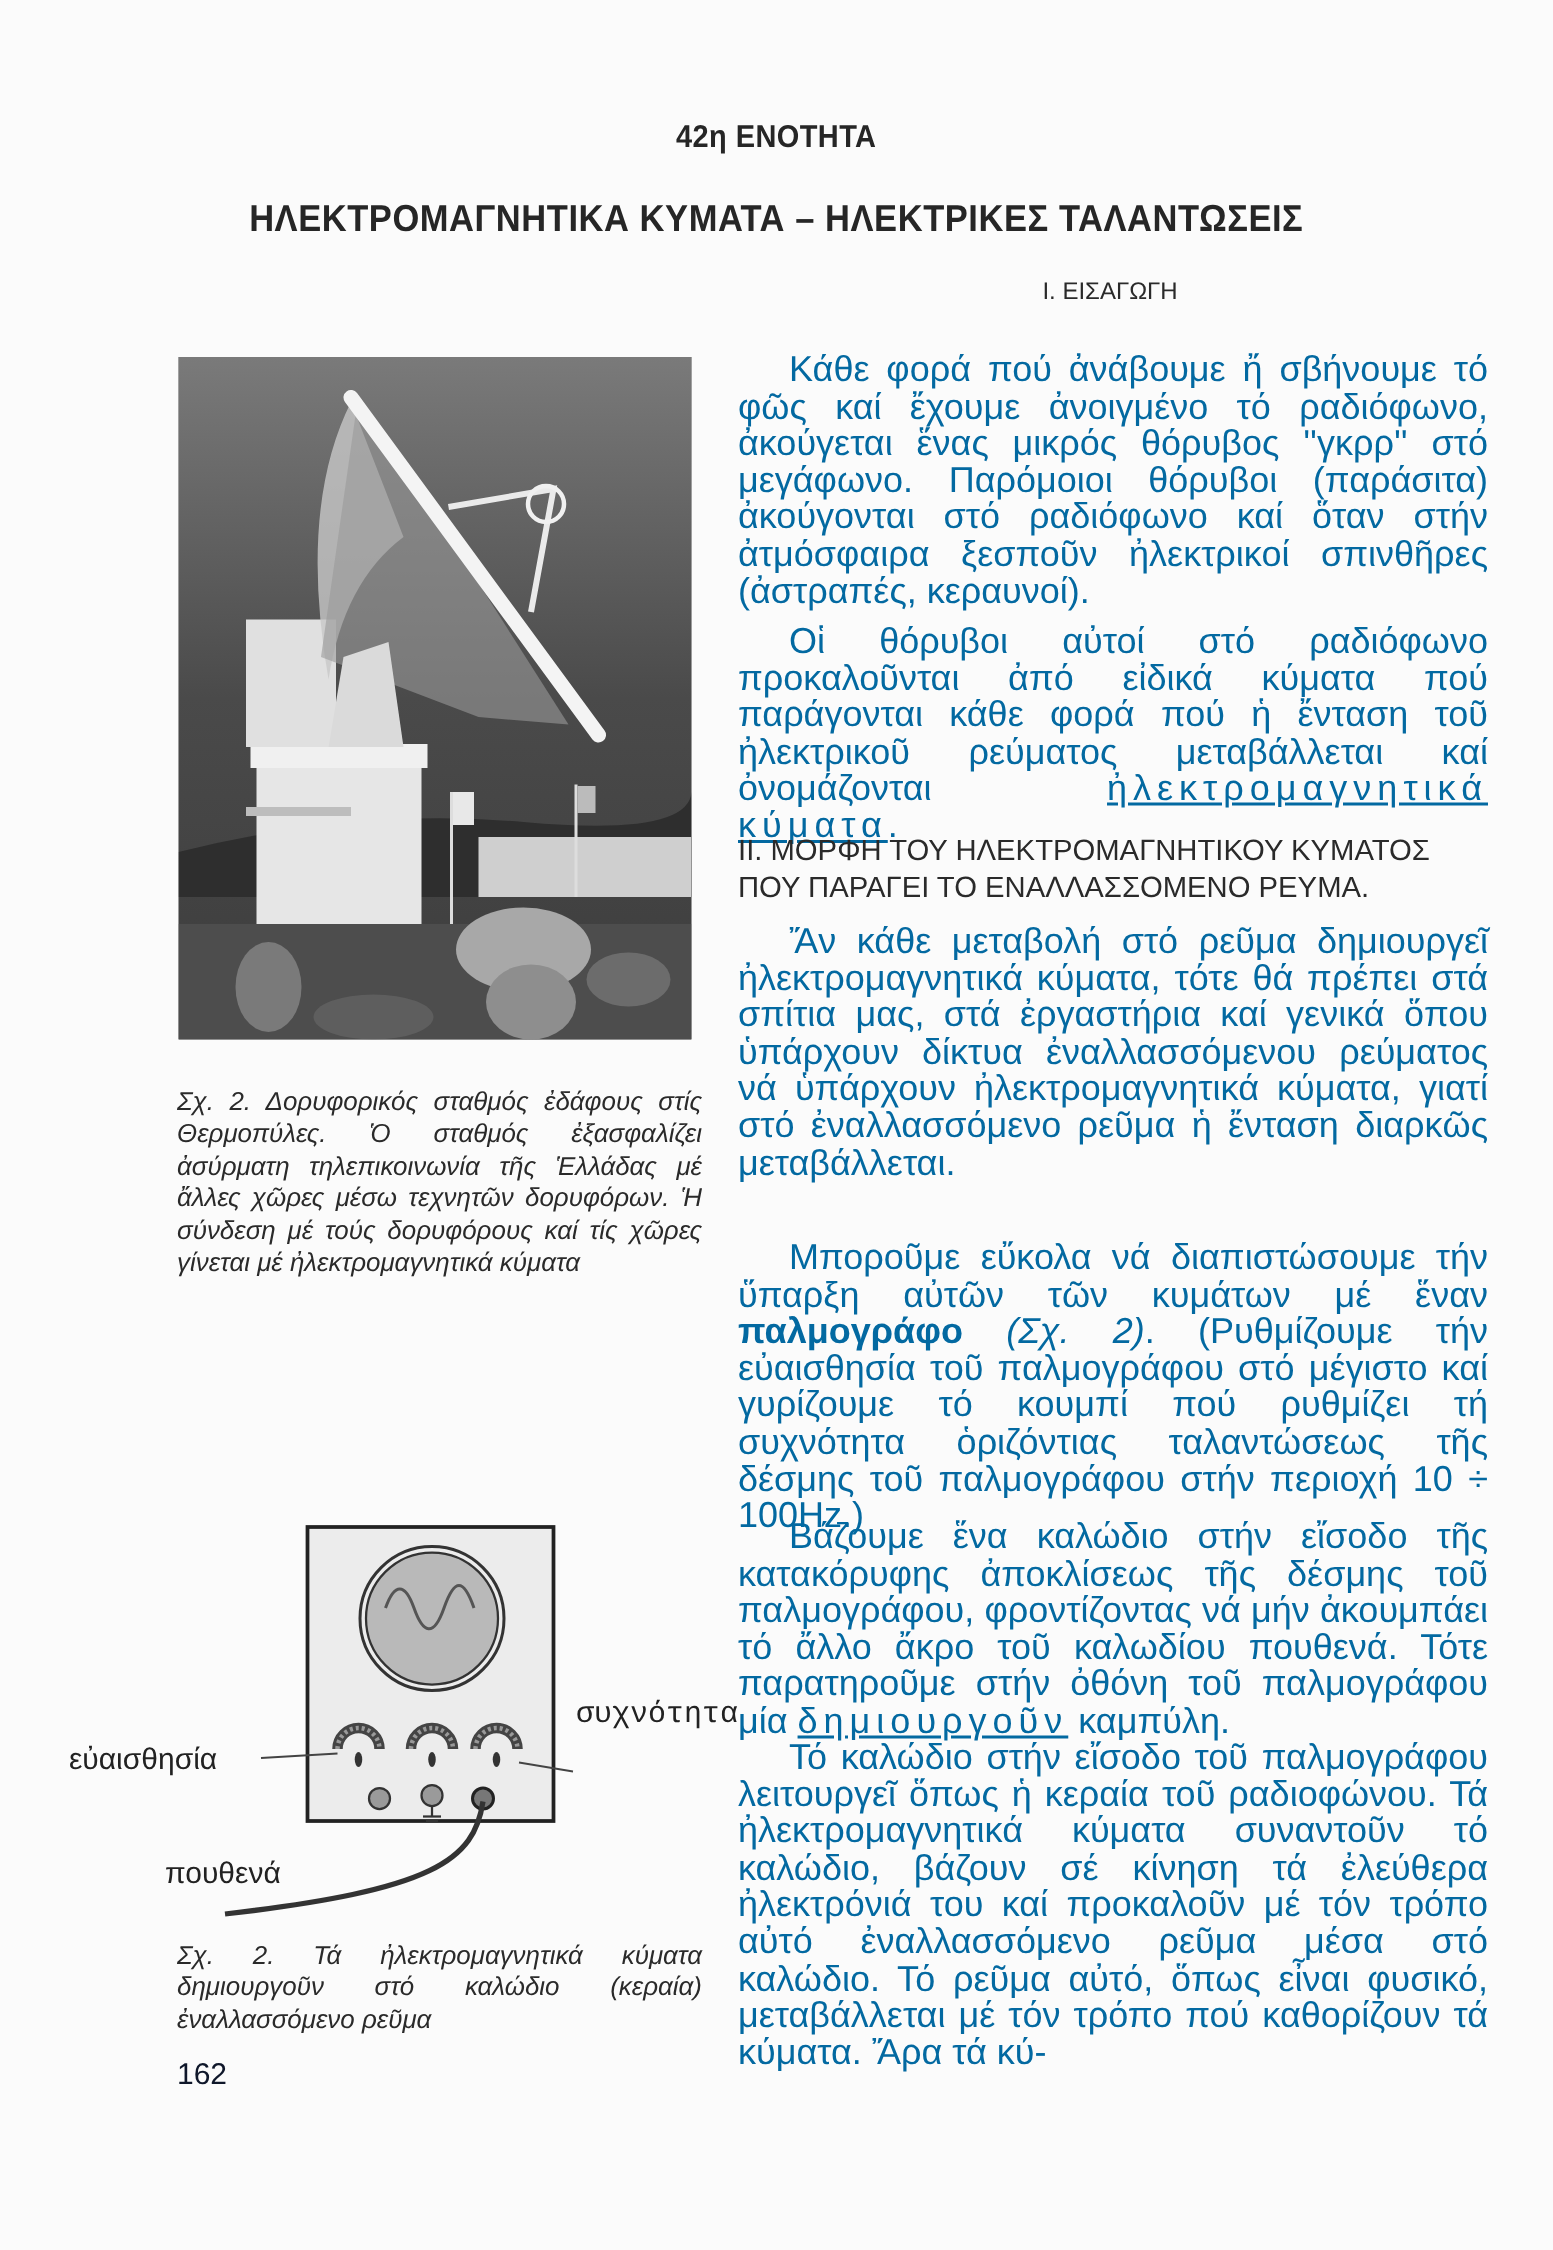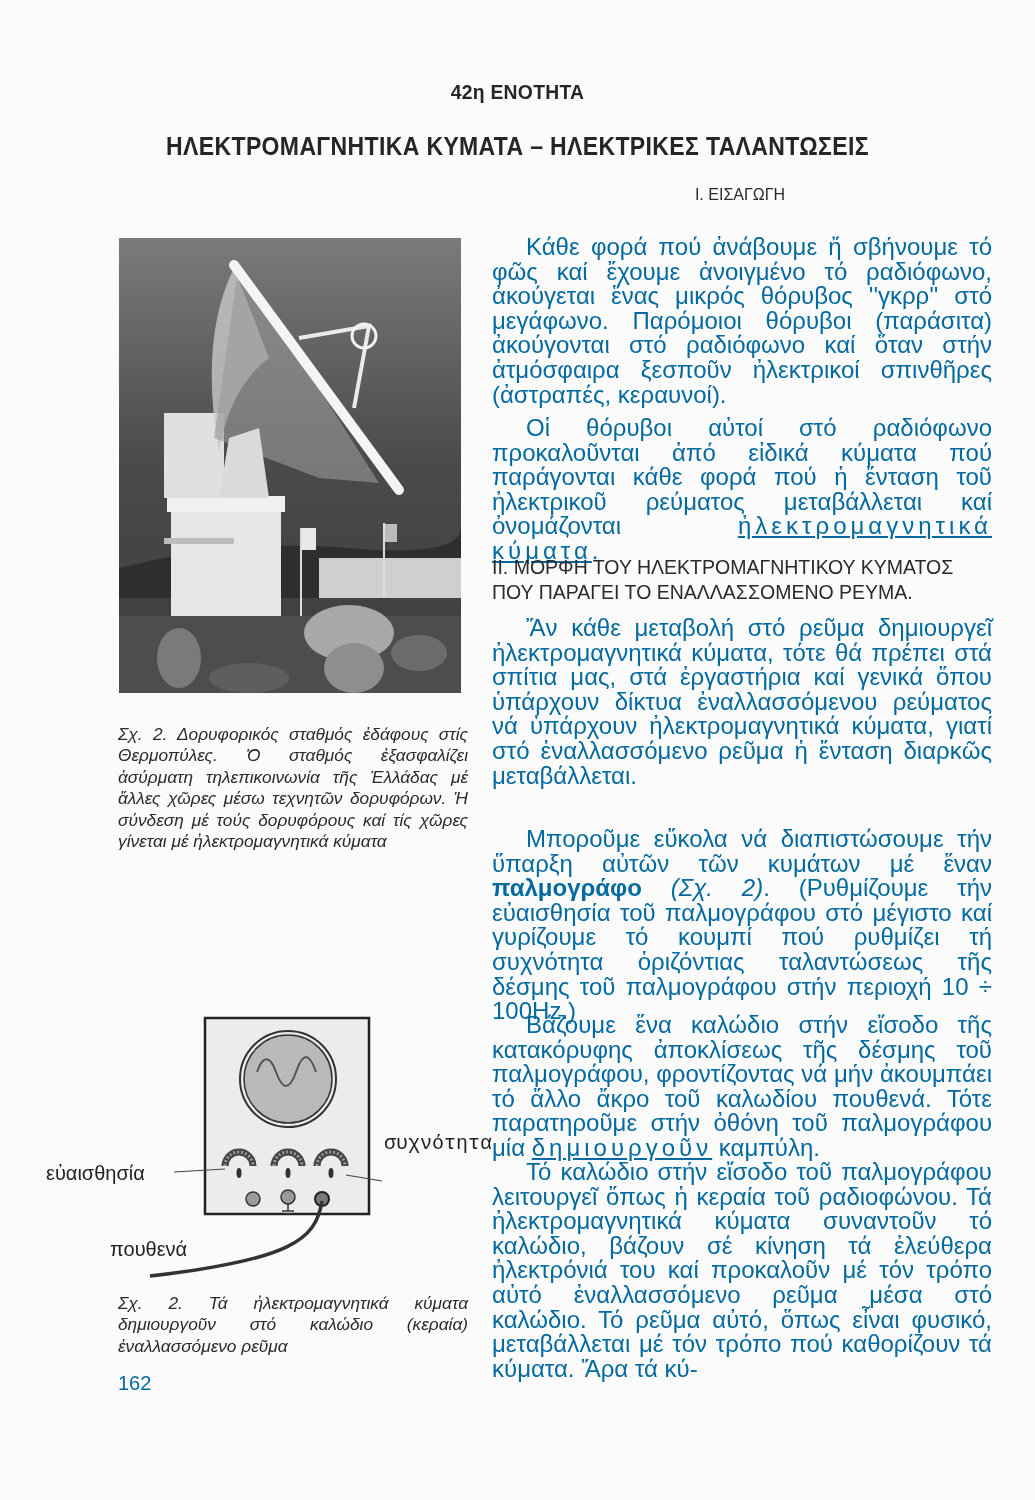--- a/index.html
+++ b/index.html
@@ -42,21 +42,21 @@
   .caption { left: 118px; width: 350px; font-size: 17.3px; line-height: 21.4px; font-style: italic; color: #2a2a2a; text-align: justify; }
   #cap1 { top: 724px; }
   #cap2 { top: 1293px; }
 
   #scope { left: 0; top: 1010px; width: 480px; height: 270px; }
   .diag-label { font-size: 20px; color:#222; }
   #lbl-sens { left: 46px; top: 1162px; }
   #lbl-freq { left: 384px; top: 1132px; font-family: Liberation Mono, monospace; }
   #lbl-cable { left: 110px; top: 1238px; }
 
-  #pagenum { left: 118px; top: 1372px; font-size: 20px; color:#0369a1; }
+  #pagenum { left: 118px; top: 1372px; font-size: 20px; color:#0f172a; }
 </style>
 </head>
 <body>
 
 <div id="chapter" class="abs">42η ΕΝΟΤΗΤΑ</div>
 <div id="title" class="abs">ΗΛΕΚΤΡΟΜΑΓΝΗΤΙΚΑ ΚΥΜΑΤΑ – ΗΛΕΚΤΡΙΚΕΣ ΤΑΛΑΝΤΩΣΕΙΣ</div>
 
 <div id="sec1" class="abs">Ι. ΕΙΣΑΓΩΓΗ</div>
 
 <div id="para1" class="abs col-right">

